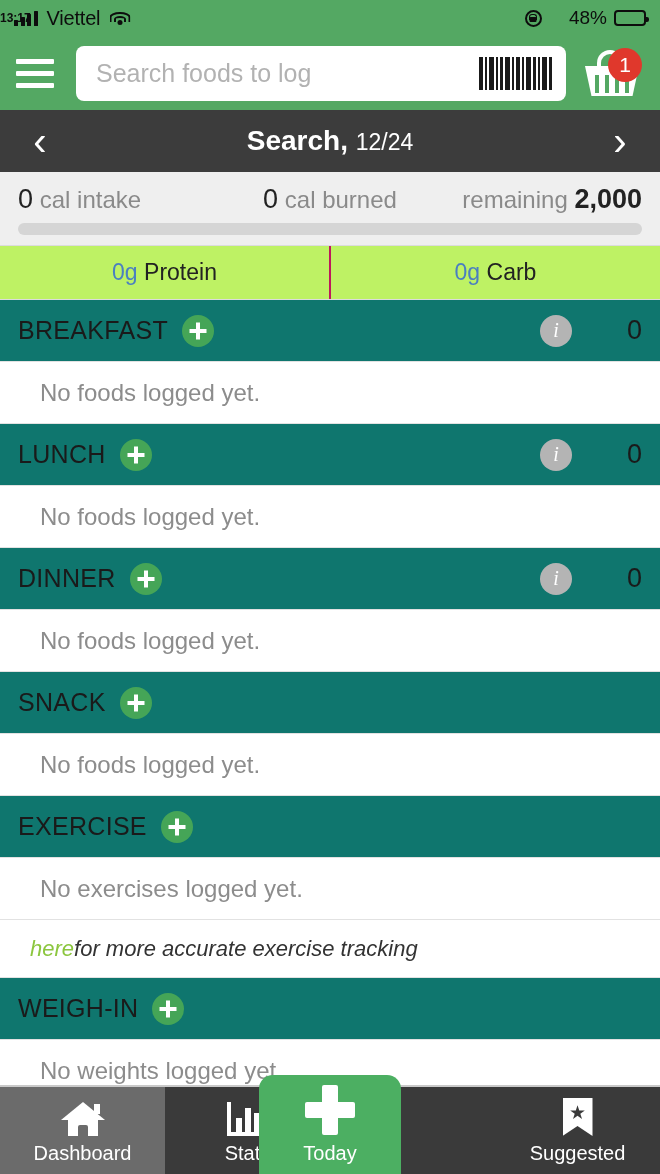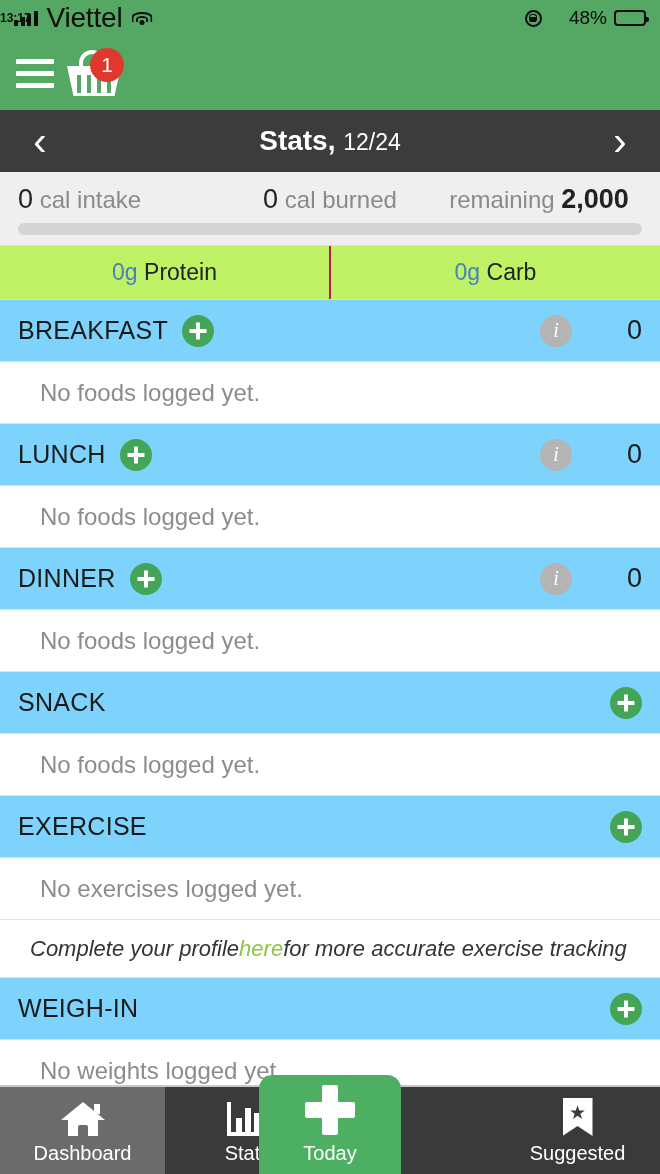--- a/index.html
+++ b/index.html
@@ -16,21 +16,21 @@
     height:36px;background:#54a863;display:flex;align-items:center;
     padding:0 14px;color:#0d0d0d;position:relative;
   }
   .sb-left{display:flex;align-items:center;gap:9px;}
   .signal{display:flex;align-items:flex-end;gap:2.5px;height:15px;}
   .signal i{display:block;width:4px;background:#0d0d0d;border-radius:.5px;}
   .signal i:nth-child(1){height:6px;}
   .signal i:nth-child(2){height:9px;}
   .signal i:nth-child(3){height:12px;}
   .signal i:nth-child(4){height:15px;}
-  .carrier{font-size:28px;letter-spacing:-.2px;text-align:right;}
+  .carrier{font-size:20px;letter-spacing:-.2px;text-align:right;}
   .wifi{width:21px;height:15px;position:relative;}
   .wifi span{position:absolute;left:50%;transform:translateX(-50%);
     border:2.6px solid #0d0d0d;border-bottom:none;border-radius:50% 50% 0 0;}
   .wifi span.a{width:21px;height:10px;top:1px;}
   .wifi span.b{width:12px;height:6px;top:5px;}
   .wifi span.c{width:5px;height:5px;top:9px;background:#0d0d0d;border:none;border-radius:50%;height:5px;}
   .sb-time{position:absolute;left:0;right:0;font-size:12px;font-weight:bold;}
   .sb-right{margin-left:auto;display:flex;align-items:center;gap:7px;position:relative;z-index:2;}
   .rotlock{width:17px;height:17px;border:2px solid #0d0d0d;border-radius:50%;position:relative;}
   .rotlock::before{content:"";position:absolute;width:6px;height:5px;border:1.6px solid #0d0d0d;
@@ -71,33 +71,33 @@
   .datetext{font-size:28px;}
   .datetext b{font-weight:bold;}
   .datetext span{font-size:23px;font-weight:normal;}
 
   
   .calrow{background:#efefef;padding:12px 18px 0;display:flex;align-items:baseline;gap:20px;}
   .calcell{font-size:24px;color:#8a8a8a;}
   .calcell b{color:#222;font-size:27px;font-weight:normal;}
   .calcell.c1{flex:0 0 33%;}
   .calcell.c2{flex:1;text-align:center;}
-  .calcell.c3{flex:0 0 33%;text-align:center;}
+  .calcell.c3{flex:0 0 33%;text-align:right;}
   .calcell.c3 b{font-weight:bold;}
   .progresstrack{background:#efefef;padding:8px 18px 10px;}
   .progresstrack .bar{height:12px;background:#d5d5d5;border-radius:6px;}
 
   .macros{display:flex;background:#bef264;border-top:1px solid #dcdcdc;border-bottom:1px solid #dcdcdc;}
   .macro{flex:1;text-align:center;padding:13px 0;font-size:23px;color:#222;}
   .macro + .macro{border-left:2px solid #be185d;}
   .macro em{font-style:normal;color:#4a7fc1;}
 
   
-  .sec-head{background:#7dd3fc;height:62px;display:flex;align-items:center;padding:0 18px;
-    border-bottom:1px solid #e2e2e2;justify-content:space-between;}
+  .sec-head{background:#0f766e;height:62px;display:flex;align-items:center;padding:0 18px;
+    border-bottom:1px solid #e2e2e2;}
   .sec-title{font-size:25px;color:#1a1a1a;letter-spacing:.3px;}
   .plus{width:32px;height:32px;border-radius:50%;background:#45a557;margin-left:14px;
     position:relative;cursor:pointer;flex:0 0 auto;}
   .plus::before,.plus::after{content:"";position:absolute;background:#fff;left:50%;top:50%;}
   .plus::before{width:17px;height:4px;transform:translate(-50%,-50%);}
   .plus::after{width:4px;height:17px;transform:translate(-50%,-50%);}
   .sec-right{margin-left:auto;display:flex;align-items:center;gap:50px;}
   .infoicon{width:32px;height:32px;border-radius:50%;background:#b4b4b4;color:#fff;
     font-size:20px;font-style:italic;display:flex;align-items:center;justify-content:center;
     font-family:"Liberation Serif",serif;cursor:pointer;}
@@ -178,39 +178,58 @@
     <span class="batt"><span class="batt-fill" style="width:52%"></span></span>
   </div>
 </div>
 
 <div class="header">
   <div class="hamburger">
       <i></i>
       <i></i>
       <i></i>
     </div>
+  <div class="searchbar">
+    <span class="ph">Search foods to log</span>
+    <span class="barcode">
+      <i style="width:4px"></i>
+        <i style="width:2px"></i>
+        <i style="width:5px"></i>
+        <i style="width:2px"></i>
+      <i style="width:3px"></i>
+        <i style="width:5px"></i>
+        <i style="width:2px"></i>
+        <i style="width:4px"></i>
+      <i style="width:2px"></i>
+        <i style="width:5px"></i>
+        <i style="width:3px"></i>
+        <i style="width:2px"></i>
+      <i style="width:5px"></i>
+        <i style="width:3px"></i>
+    </span>
+  </div>
   <div class="basketwrap">
     <div class="basket">
       <span class="handle"></span>
       <span class="body"></span>
       <span class="slats">
           <i></i>
           <i></i>
           <i></i>
           <i></i>
         </span>
     </div>
     <div class="badge">1</div>
   </div>
 </div>
 
 <div class="datebar">
   <div class="chev">‹</div>
   <div class="datetext">
-    <b>Stats,</b>
+    <b>Search,</b>
     <span>12/24</span>
   </div>
   <div class="chev">›</div>
 </div>
 
 <div class="calrow">
   <div class="calcell c1">
     <b>0</b>
     <span>cal intake</span>
   </div>
@@ -283,21 +302,20 @@
 </div>
 
 <div class="sec-head">
   <span class="sec-title">EXERCISE</span>
   <span class="plus"></span>
 </div>
 <div class="sec-body">
   <span>No exercises logged yet.</span>
 </div>
 <div class="note">
-  <span>Complete your profile </span>
     <a href="#">here</a>
     <span> for more accurate exercise tracking</span>
 </div>
 
 <div class="sec-head">
   <span class="sec-title">WEIGH-IN</span>
   <span class="plus"></span>
 </div>
 <div class="sec-body">
   <span>No weights logged yet.</span>

